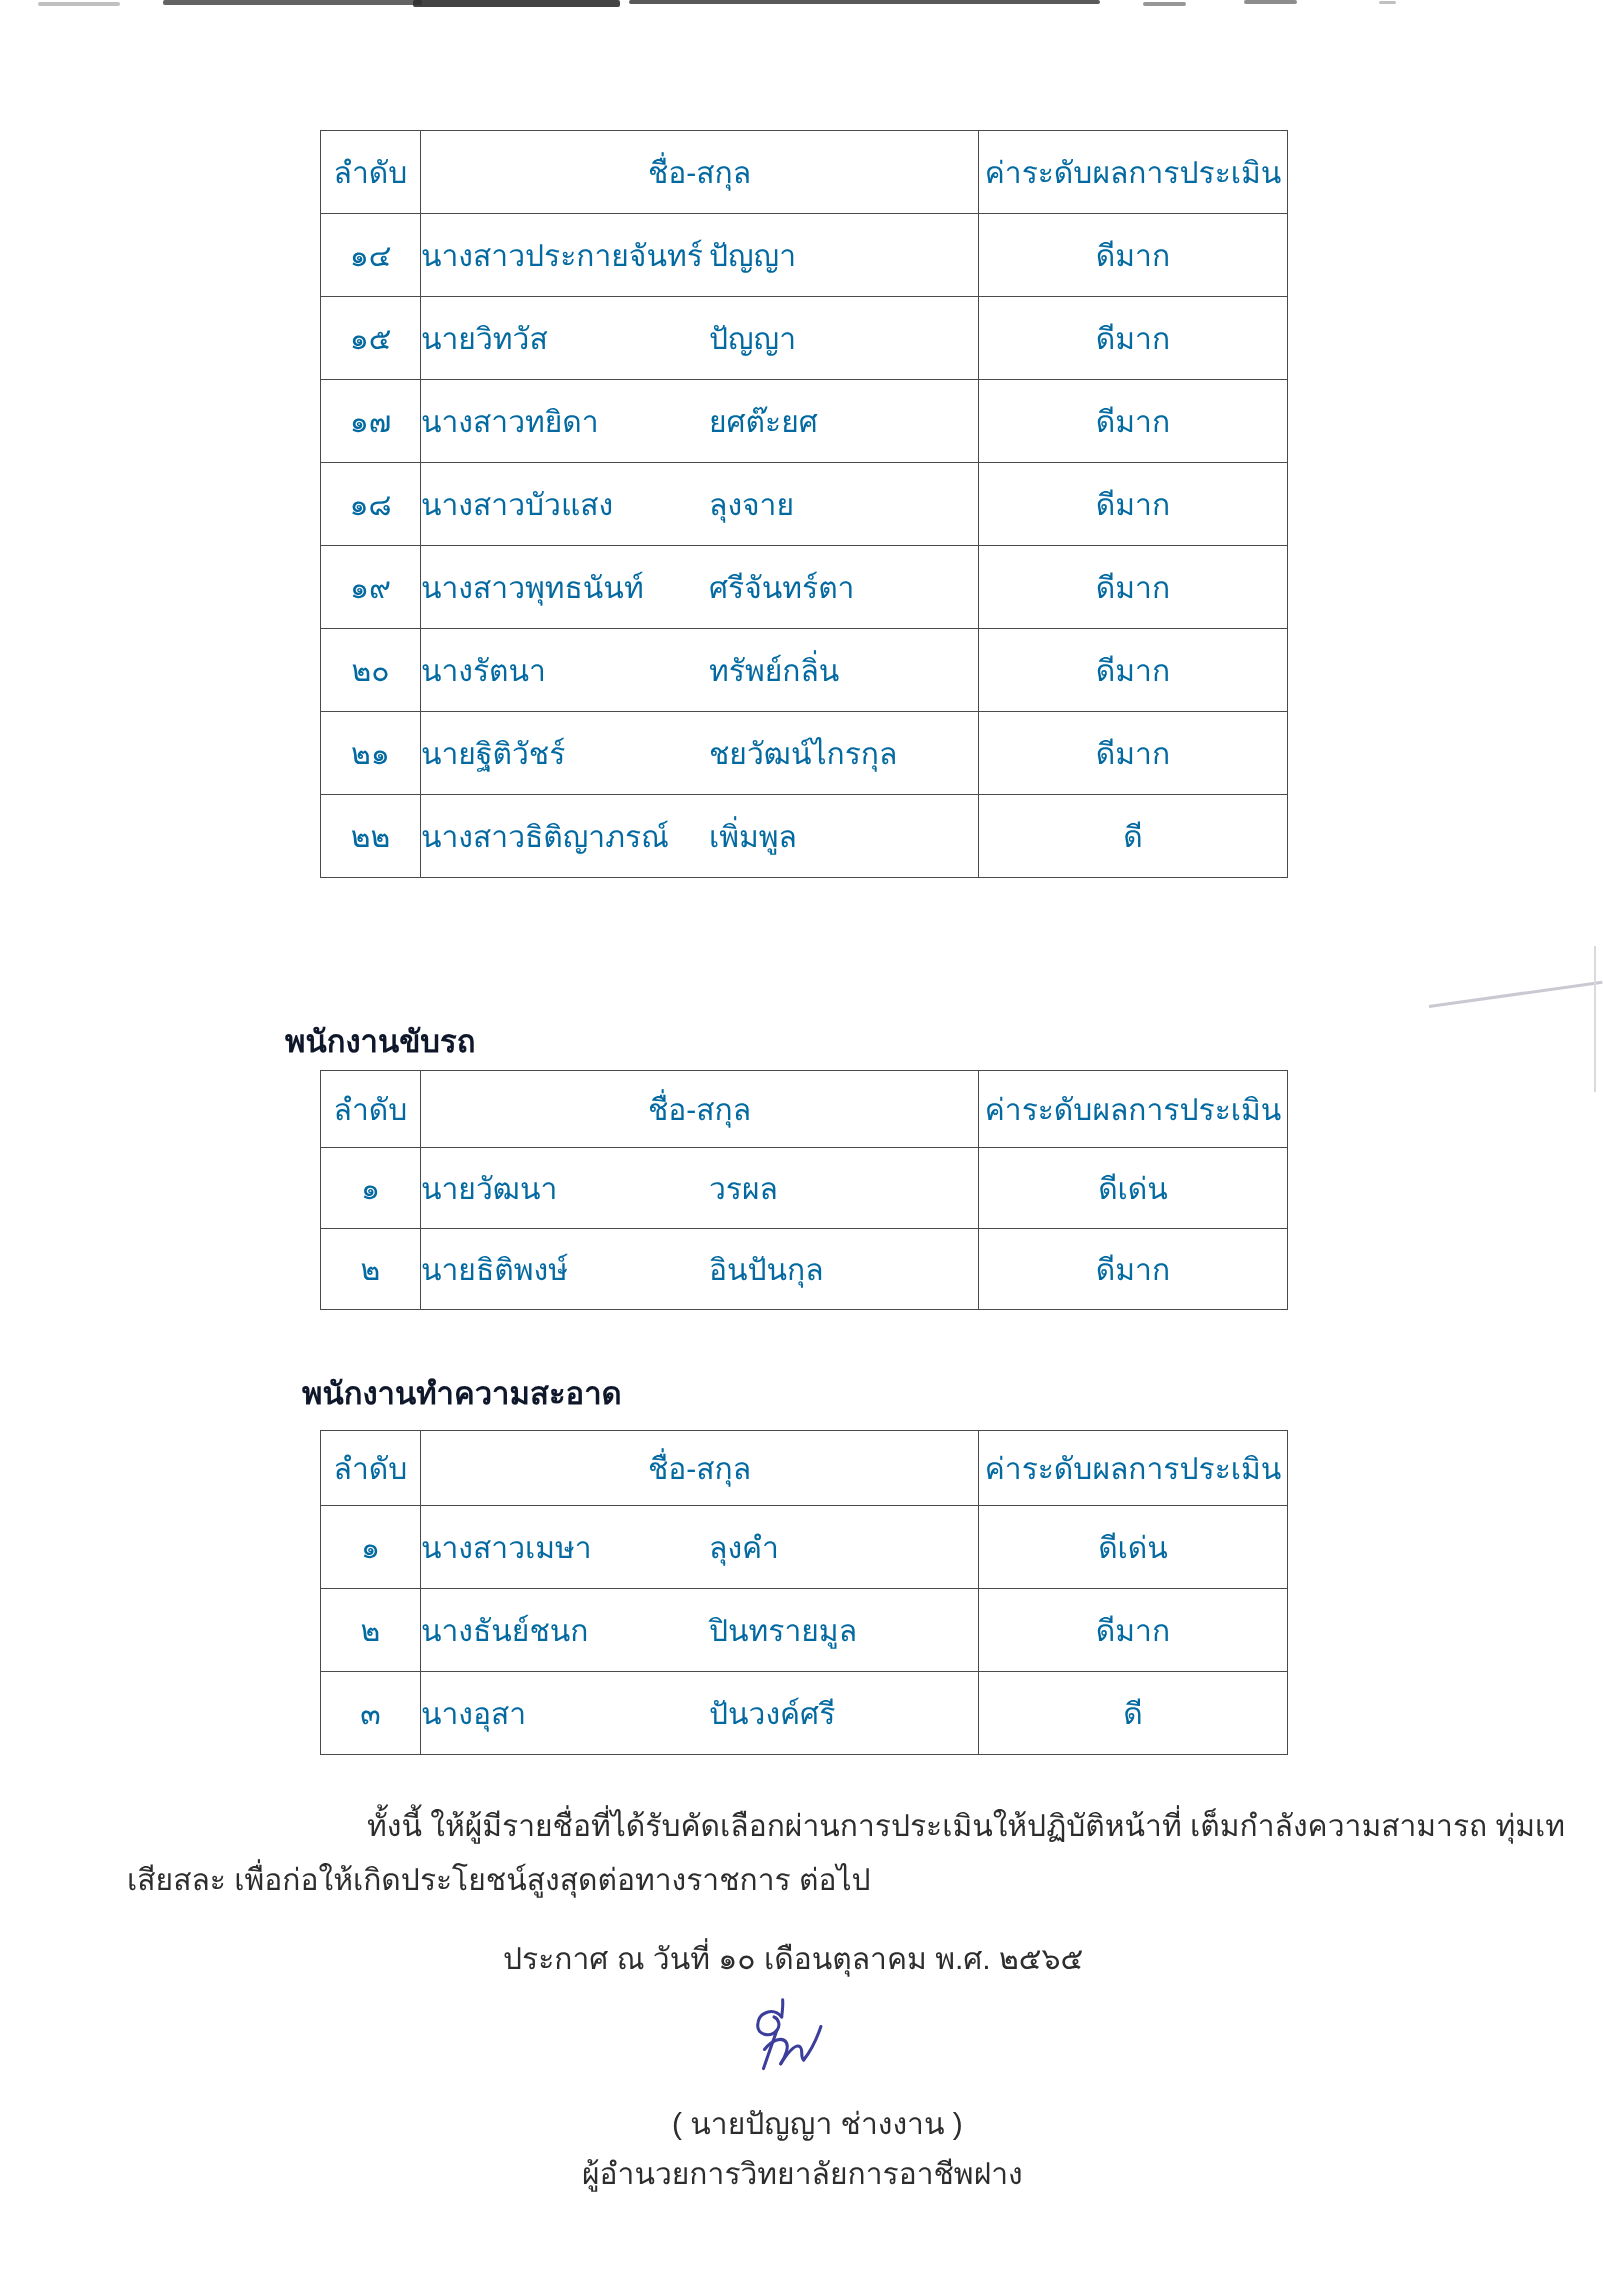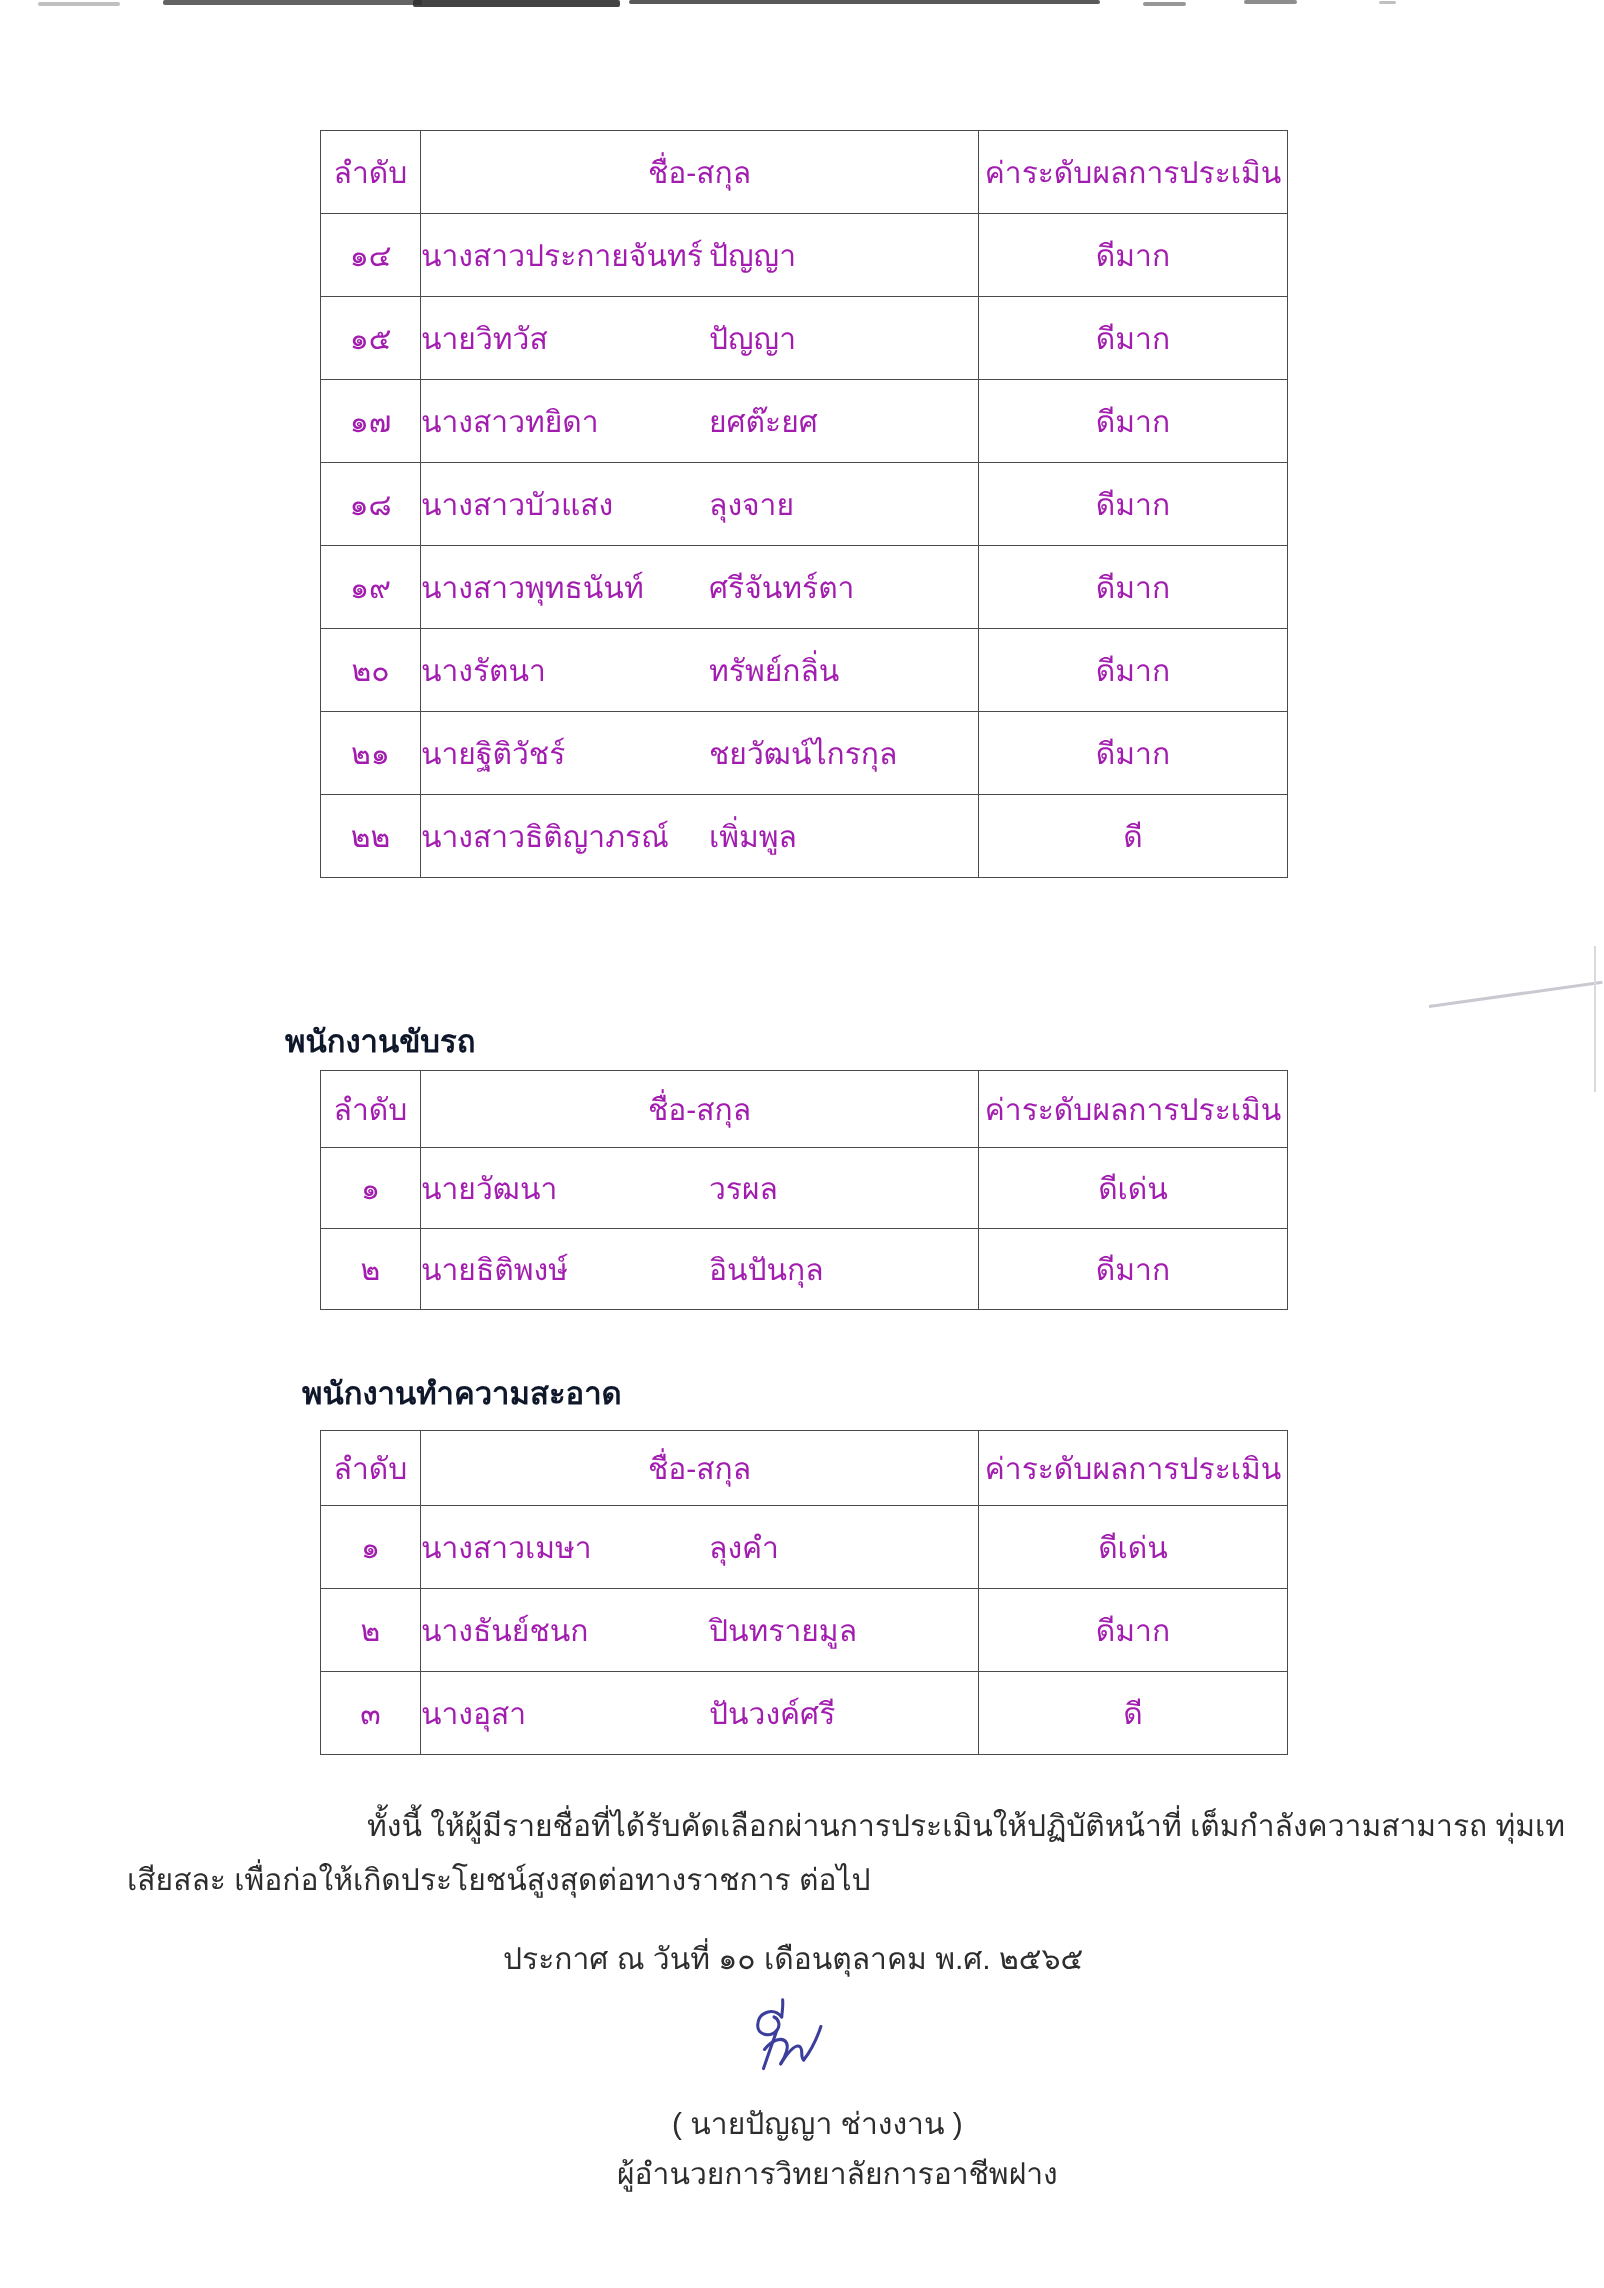--- a/index.html
+++ b/index.html
@@ -18,21 +18,21 @@
     position:absolute;left:1429px;top:1005px;width:175px;height:2.9px;
     background:#c9c9d2;transform:rotate(-8deg);transform-origin:left center;
   }
   .art-vert{position:absolute;left:1594px;top:946px;width:1.9px;height:146px;background:#d9d9df;}
 
   
   table.doc-table{
     position:absolute;left:320px;
     width:967px;
     border-collapse:collapse;table-layout:fixed;
-    font-size:30px;color:#a21caf;
+    font-size:30px;color:#0369a1;
   }
   table.doc-table col.c-no{width:100px;}
   table.doc-table col.c-name{width:558px;}
   table.doc-table col.c-rating{width:309px;}
   table.doc-table th,table.doc-table td{
     border:1.9px solid #4a4a4a;
     font-weight:normal;
     padding:0;
     vertical-align:middle;
     overflow:hidden;
@@ -61,21 +61,21 @@
     font-size:31px;color:#0f172a;white-space:nowrap;font-weight:bold;
   }
   #heading-driver{top:1016px;}
   #heading-cleaner{top:1368px;margin-left:17px;}
 
   .text-line{position:absolute;font-size:30px;color:#2d2d2d;white-space:nowrap;}
   #closing-line1{left:343px;top:1802px;margin-left:24px;}
   #closing-line2{left:127px;top:1856px;}
   #date-line{left:503px;top:1935px;}
   #signer-name{left:672px;top:2100px;}
-  #signer-title{left:617px;top:2150px;}
+  #signer-title{left:582px;top:2150px;}
 
   #signature{position:absolute;left:728px;top:1994px;width:115px;height:88px;}
 </style>
 </head>
 <body>
 
 <div class="page">
 
   <div class="art" style="left:38px;top:1.9px;width:82px;height:3.8px;opacity:.3;"></div>
   <div class="art" style="left:163px;top:0;width:259px;height:4.8px;opacity:.75;"></div>

